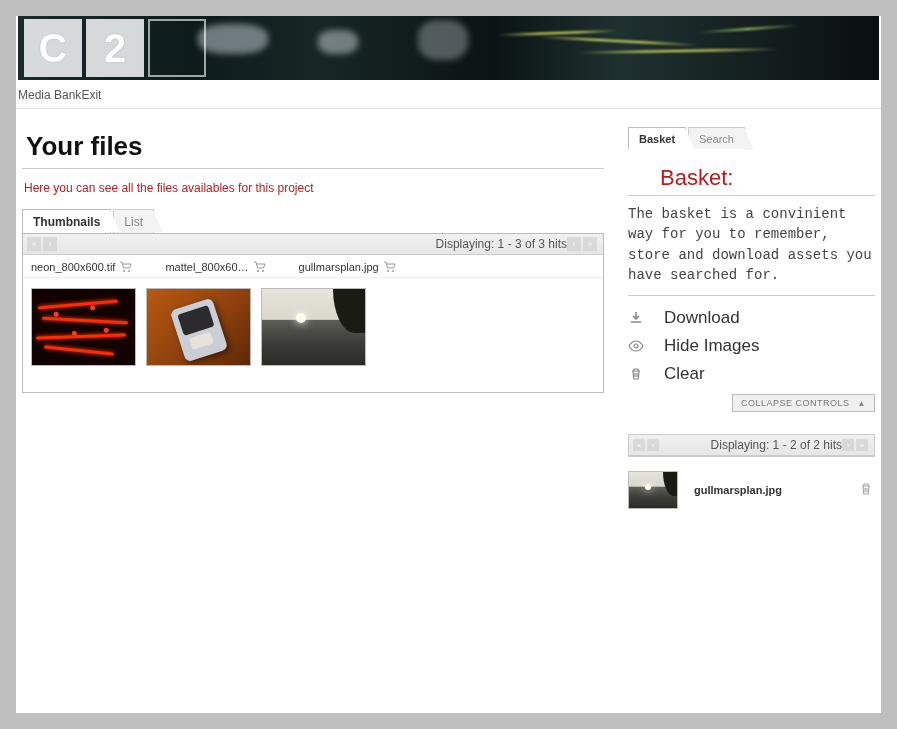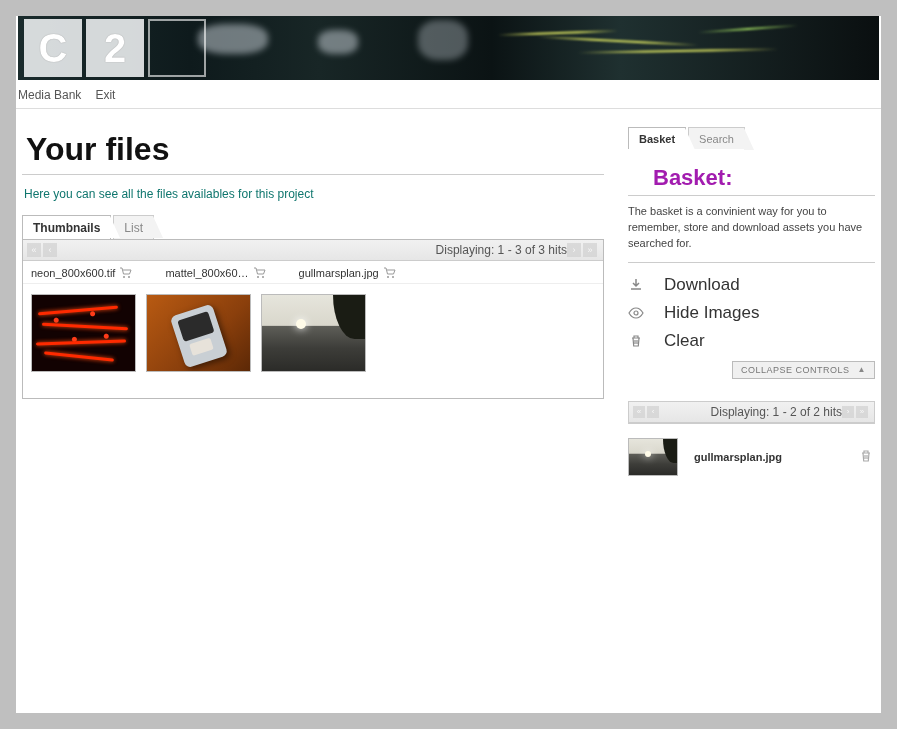--- a/index.html
+++ b/index.html
@@ -14,32 +14,32 @@
 .banner .b3{top:34px;left:560px;width:200px;transform:rotate(-1deg);}
 .banner .b4{top:12px;left:680px;width:100px;transform:rotate(-4deg);background:linear-gradient(90deg,transparent,#9fd860,transparent);}
 .banner .blob{position:absolute;background:#cfd7de;filter:blur(3px);opacity:.5;border-radius:40%;}
 .banner .bl1{top:8px;left:180px;width:70px;height:30px;}
 .banner .bl2{top:14px;left:300px;width:40px;height:24px;}
 .banner .bl3{top:4px;left:400px;width:50px;height:40px;opacity:.35;}
 .logo-tiles { position:absolute; left:6px; top:3px; display:flex; gap:4px; }
 .logo-tile { width:58px; height:58px; background:rgba(240,242,244,.88); display:flex; align-items:center; justify-content:center; font-family:Arial,Helvetica,sans-serif; font-weight:700; font-size:40px; color:#fff; text-shadow:0 0 1px #888; }
 .logo-tile.blank{background:transparent;border:2px solid rgba(255,255,255,.6);}
 
-.topnav { padding: 8px 4px 6px 2px; border-bottom:1px solid #ddd; display:flex; gap:14px; }
+.topnav { padding: 8px 4px 6px 2px; border-bottom:1px solid #ddd; display:flex; }
 .topnav a { color:#555; text-decoration:none; cursor:pointer; }
 
 .crumb { padding: 8px 2px 4px; color:#444; }
 
 .content { display:flex; gap:24px; padding: 18px 6px 0 6px; }
 .main { flex: 0 0 582px; }
 .side { flex: 1; padding-top: 0; }
 
-h1.page-title { font-family: Arial, Helvetica, sans-serif; font-weight:700; font-size:32px; color:#111; margin: 4px 0 6px 4px; }
+h1.page-title { font-family: Arial, Helvetica, sans-serif; font-weight:700; font-size:26px; color:#111; margin: 4px 0 6px 4px; }
 .rule { border:none; border-top:1px solid #ccc; margin: 2px 0 12px 0; }
-.intro { color:#0f766e; margin: 0 0 14px 2px; }
+.intro { color:#b91c1c; margin: 0 0 14px 2px; }
 
 .tabs { display:flex; align-items:center; }
 .tab { padding:5px 10px 4px; font-size:12px; border:1px solid #ccc; border-bottom:none; background:#f3f3f3; color:#888; margin-right:2px; position:relative; cursor:pointer; border-top-right-radius:0; }
 .tab::after{content:"";position:absolute;right:-10px;top:0;border-bottom:22px solid #f3f3f3;border-right:10px solid transparent;}
 .tab.active { background:#fff; color:#333; font-weight:700; border-color:#bbb; z-index:1; }
 .tab.active::after{ border-bottom-color:#fff; }
 
 .grid-panel { border:1px solid #bbb; }
 .pager { background:linear-gradient(#f1f1f1,#e6e6e6); border-bottom:1px solid #ccc; display:flex; align-items:center; padding:3px 4px; }
 .pager .btn { width:14px; height:14px; background:#cfcfcf; margin-right:2px; display:inline-flex; align-items:center; justify-content:center; font-size:9px; color:#fff; cursor:pointer; }
@@ -73,23 +73,23 @@
 .thumb.mattel .toy{position:absolute;left:30px;top:14px;width:44px;height:54px;background:#c9cfd4;border-radius:6px;transform:rotate(-18deg);box-shadow:2px 3px 6px rgba(0,0,0,.5);}
 .thumb.mattel .toy::before{content:"";position:absolute;left:6px;top:6px;right:6px;height:22px;background:#2b2b2b;border-radius:3px;}
 .thumb.mattel .toy::after{content:"";position:absolute;left:10px;top:32px;width:22px;height:12px;background:#e7e2da;border-radius:2px;}
 
 .thumb.gull{background:linear-gradient(#e6e5dc 0%,#d9d7cc 40%,#5e5e58 41%,#3d3d39 70%,#2b2b28 100%);}
 .thumb.gull .tree{position:absolute;right:-4px;top:0;width:36px;height:44px;background:#1a1c14;border-bottom-left-radius:60% 100%;}
 .thumb.gull .sun{position:absolute;left:34px;top:24px;width:10px;height:10px;border-radius:50%;background:#fffbe8;box-shadow:0 0 8px #fff;}
 
 .side-tabs{display:flex;align-items:flex-start;margin-bottom:16px;}
 .side-tabs .tab{font-size:11px;}
-h2.basket-title{font-family:Arial,Helvetica,sans-serif;font-weight:700;font-size:22px;color:#a21caf;margin:0 0 4px 25px;}
+h2.basket-title{font-family:Arial,Helvetica,sans-serif;font-weight:400;font-size:22px;color:#b91c1c;margin:0 0 4px 32px;}
 .side .rule{margin:4px 0 8px;}
-.basket-desc{font-family:Liberation Sans, sans-serif;font-size:11px;color:#444;line-height:1.45;margin-bottom:10px;}
+.basket-desc{font-family:Liberation Mono, monospace;font-size:14px;color:#444;line-height:1.45;margin-bottom:10px;}
 
 .actions{margin:4px 0 6px;}
 .action-row{display:flex;align-items:center;gap:20px;padding:4px 0;cursor:pointer;}
 .action-row .ic{width:16px;height:16px;display:flex;align-items:center;justify-content:center;color:#888;}
 .action-row .lbl{font-family:Verdana,Geneva,sans-serif;font-size:17px;color:#333;}
 
 .collapse-bar{display:flex;justify-content:flex-end;margin:2px 0 22px;}
 .collapse-btn{border:1px solid #bbb;background:#f0f0f0;font-size:9px;letter-spacing:.5px;color:#777;padding:3px 8px;display:flex;align-items:center;gap:8px;cursor:pointer;}
 .collapse-btn .tri{font-size:8px;color:#888;}
 

